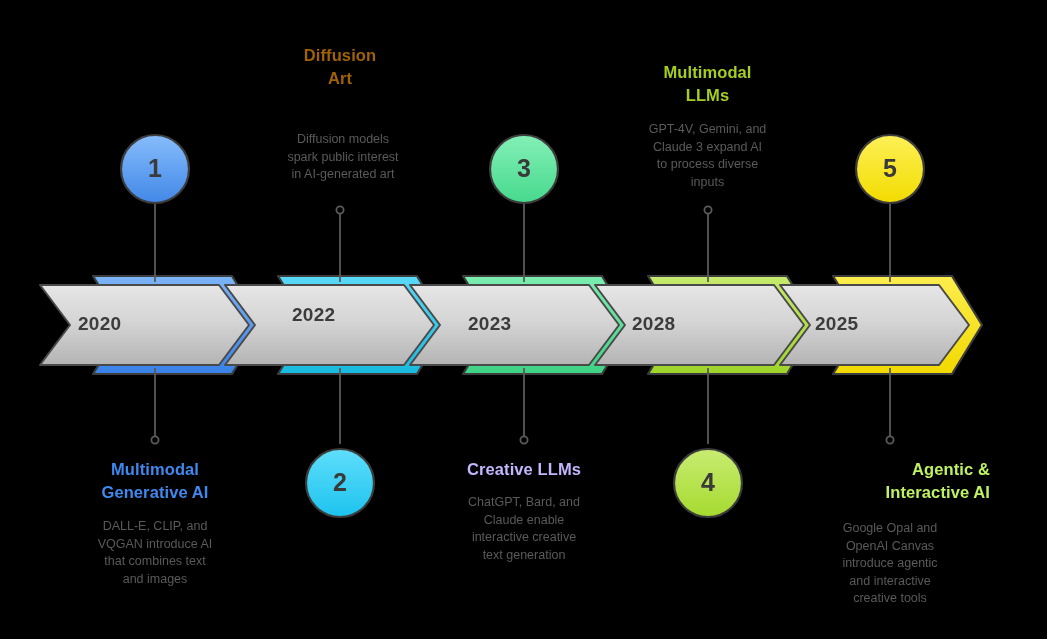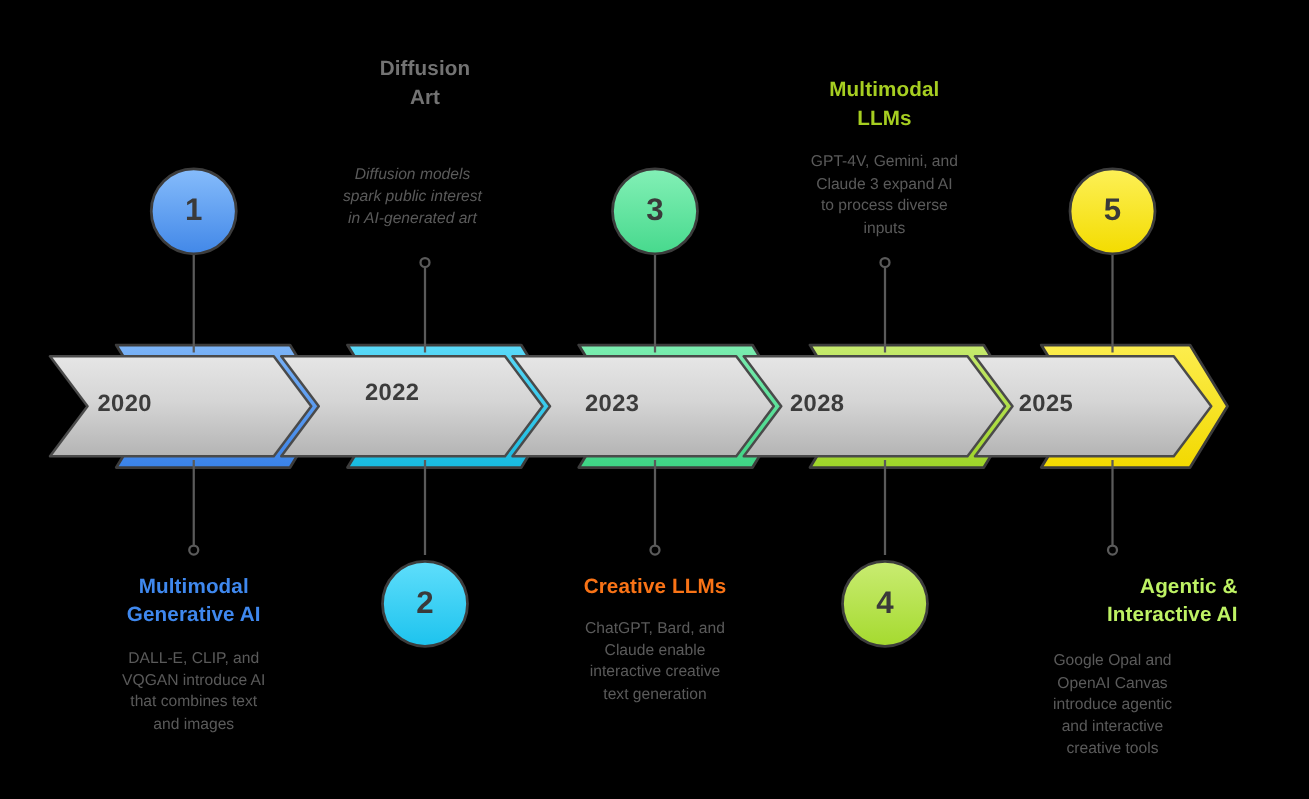--- a/index.html
+++ b/index.html
@@ -186,31 +186,31 @@
       <div>Multimodal</div>
       <div>Generative AI</div>
     </div>
     <div class="node-desc" style="left:50px; top:518px; width:210px;">
       <div>DALL-E, CLIP, and</div>
       <div>VQGAN introduce AI</div>
       <div>that combines text</div>
       <div>and images</div>
     </div>
 
-    <div class="node-title" style="left:245px; top:44px; width:190px; color:#737373;">
+    <div class="node-title" style="left:245px; top:44px; width:190px; color:#a16207;">
       <div>Diffusion</div>
       <div>Art</div>
     </div>
-    <div class="node-desc" style="left:235px; top:131px; width:190px;font-style:italic;">
+    <div class="node-desc" style="left:248px; top:131px; width:190px;">
       <div>Diffusion models</div>
       <div>spark public interest</div>
       <div>in AI-generated art</div>
     </div>
 
-    <div class="node-title" style="left:424px; top:458px; width:200px; color:#f97316;">
+    <div class="node-title" style="left:424px; top:458px; width:200px; color:#c4b5fd;">
       <div>Creative LLMs</div>
     </div>
     <div class="node-desc" style="left:424px; top:494px; width:200px;">
       <div>ChatGPT, Bard, and</div>
       <div>Claude enable</div>
       <div>interactive creative</div>
       <div>text generation</div>
     </div>
 
     <div class="node-title" style="left:610px; top:61px; width:195px; color:#a6ce21;">

